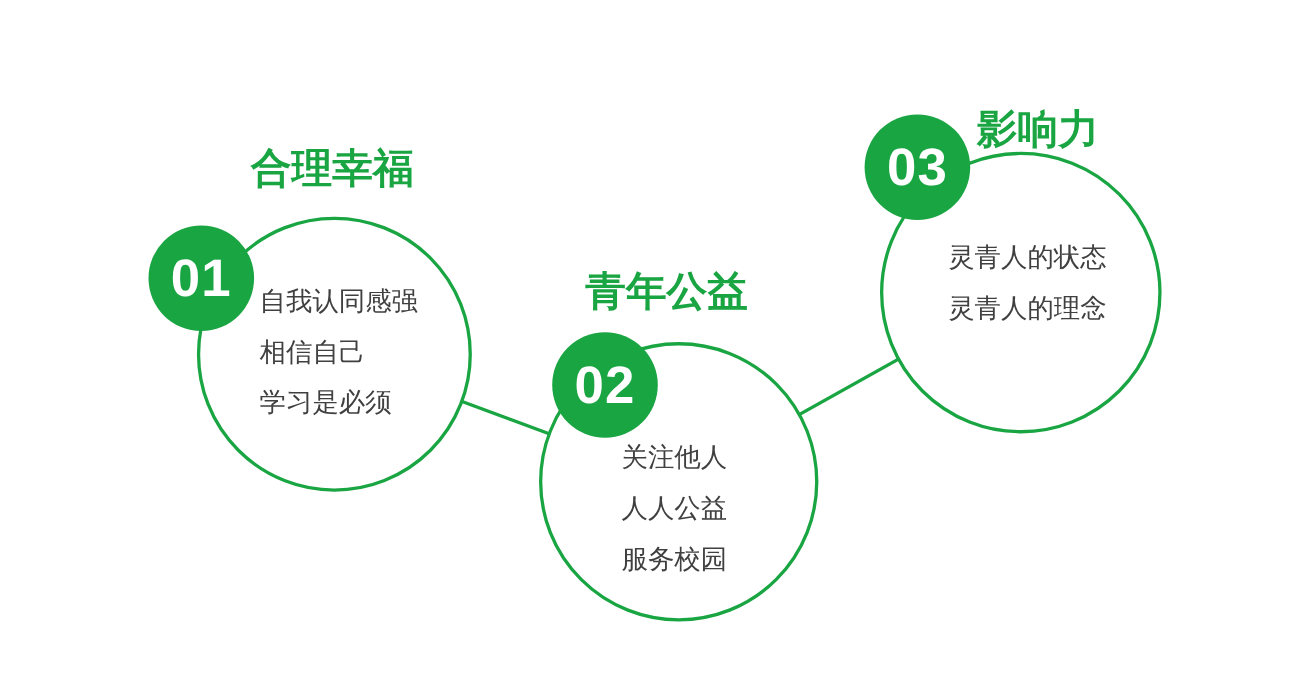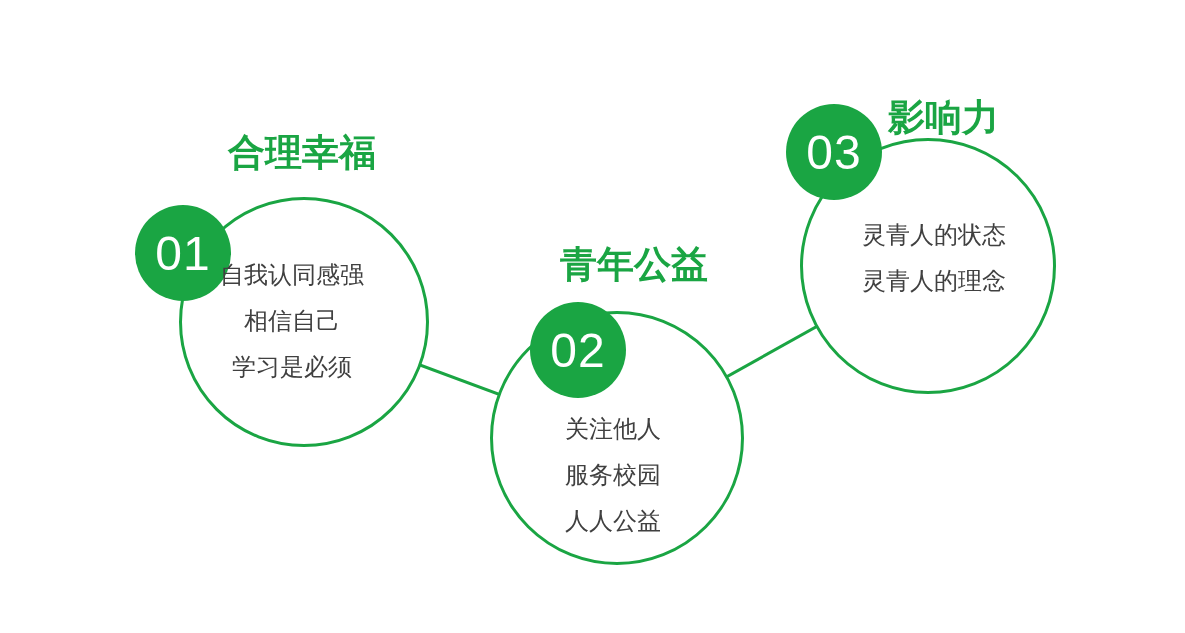--- a/index.html
+++ b/index.html
@@ -30,21 +30,21 @@
     box-sizing: border-box;
   }
   .badge {
     position: absolute;
     width: 96px;
     height: 96px;
     border-radius: 50%;
     background: var(--green);
     color: #ffffff;
     font-size: 48px;
-    font-weight: normal;
+    font-weight: bold;
     display: flex;
     align-items: center;
     justify-content: center;
     letter-spacing: 1px;
   }
   .node-title {
     position: absolute;
     color: var(--green);
     font-size: 37px;
     font-weight: bold;
@@ -67,33 +67,33 @@
 <div class="stage" style="--green:#1AA543;">
 
   <svg class="connectors" viewBox="0 0 1185 633">
     <line x1="304" y1="322" x2="617" y2="438" stroke="#1AA543" stroke-width="3"></line>
     <line x1="617" y1="438" x2="927" y2="265" stroke="#1AA543" stroke-width="3"></line>
   </svg>
 
   <div class="node-title" style="left:228px; top:128px;">合理幸福</div>
   <div class="big-circle" style="left:179px; top:197px; width:250px; height:250px;"></div>
   <div class="badge" style="left:135px; top:205px;">01</div>
-  <div class="item-list" style="left:220px; top:252px;text-align:center;">
+  <div class="item-list" style="left:236px; top:252px;">
     <div>自我认同感强</div>
     <div>相信自己</div>
     <div>学习是必须</div>
   </div>
 
-  <div class="node-title" style="left:560px; top:240px;">青年公益</div>
+  <div class="node-title" style="left:532px; top:240px;">青年公益</div>
   <div class="big-circle" style="left:490px; top:311px; width:254px; height:254px;"></div>
-  <div class="badge" style="left:530px; top:302px;">02</div>
-  <div class="item-list" style="left:565px; top:406px;">
+  <div class="badge" style="left:502px; top:302px;">02</div>
+  <div class="item-list" style="left:565px; top:396px;font-family:Liberation Mono, monospace;">
     <div>关注他人</div>
+    <div>人人公益</div>
     <div>服务校园</div>
-    <div>人人公益</div>
   </div>
 
   <div class="node-title" style="left:888px; top:93px;">影响力</div>
   <div class="big-circle" style="left:800px; top:138px; width:256px; height:256px;"></div>
   <div class="badge" style="left:786px; top:104px;">03</div>
   <div class="item-list" style="left:862px; top:212px;">
     <div>灵青人的状态</div>
     <div>灵青人的理念</div>
   </div>
 

